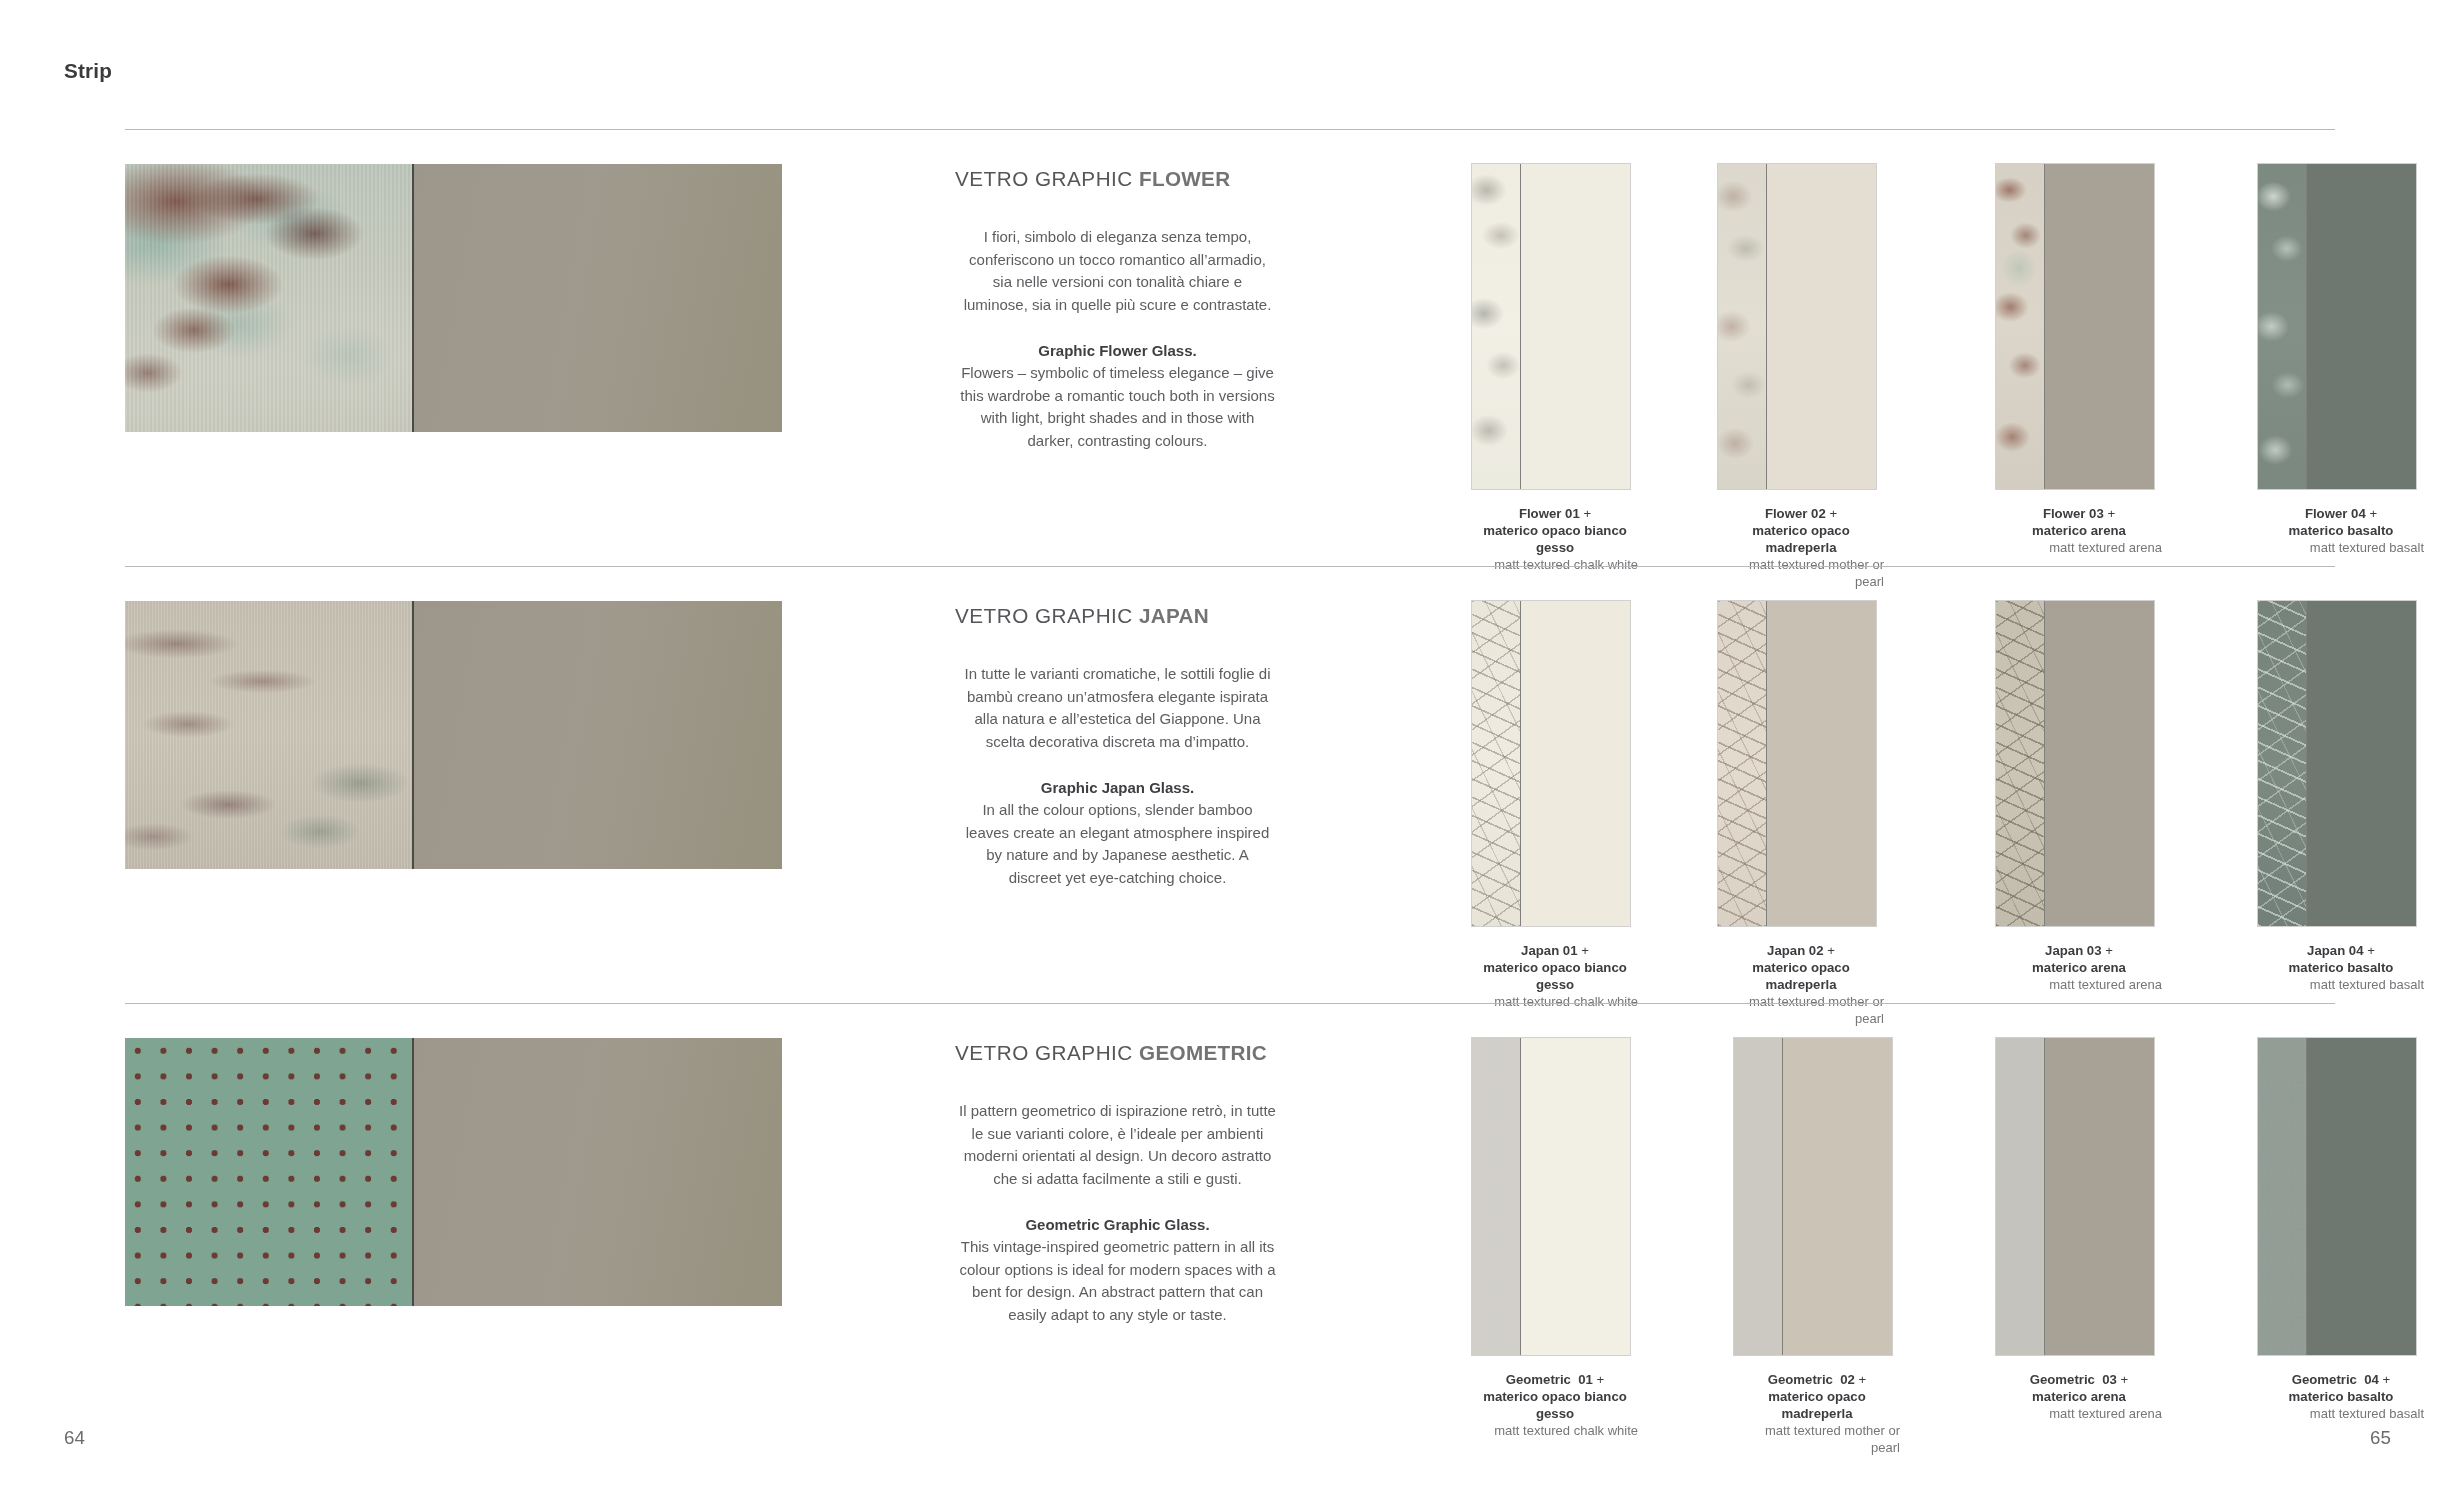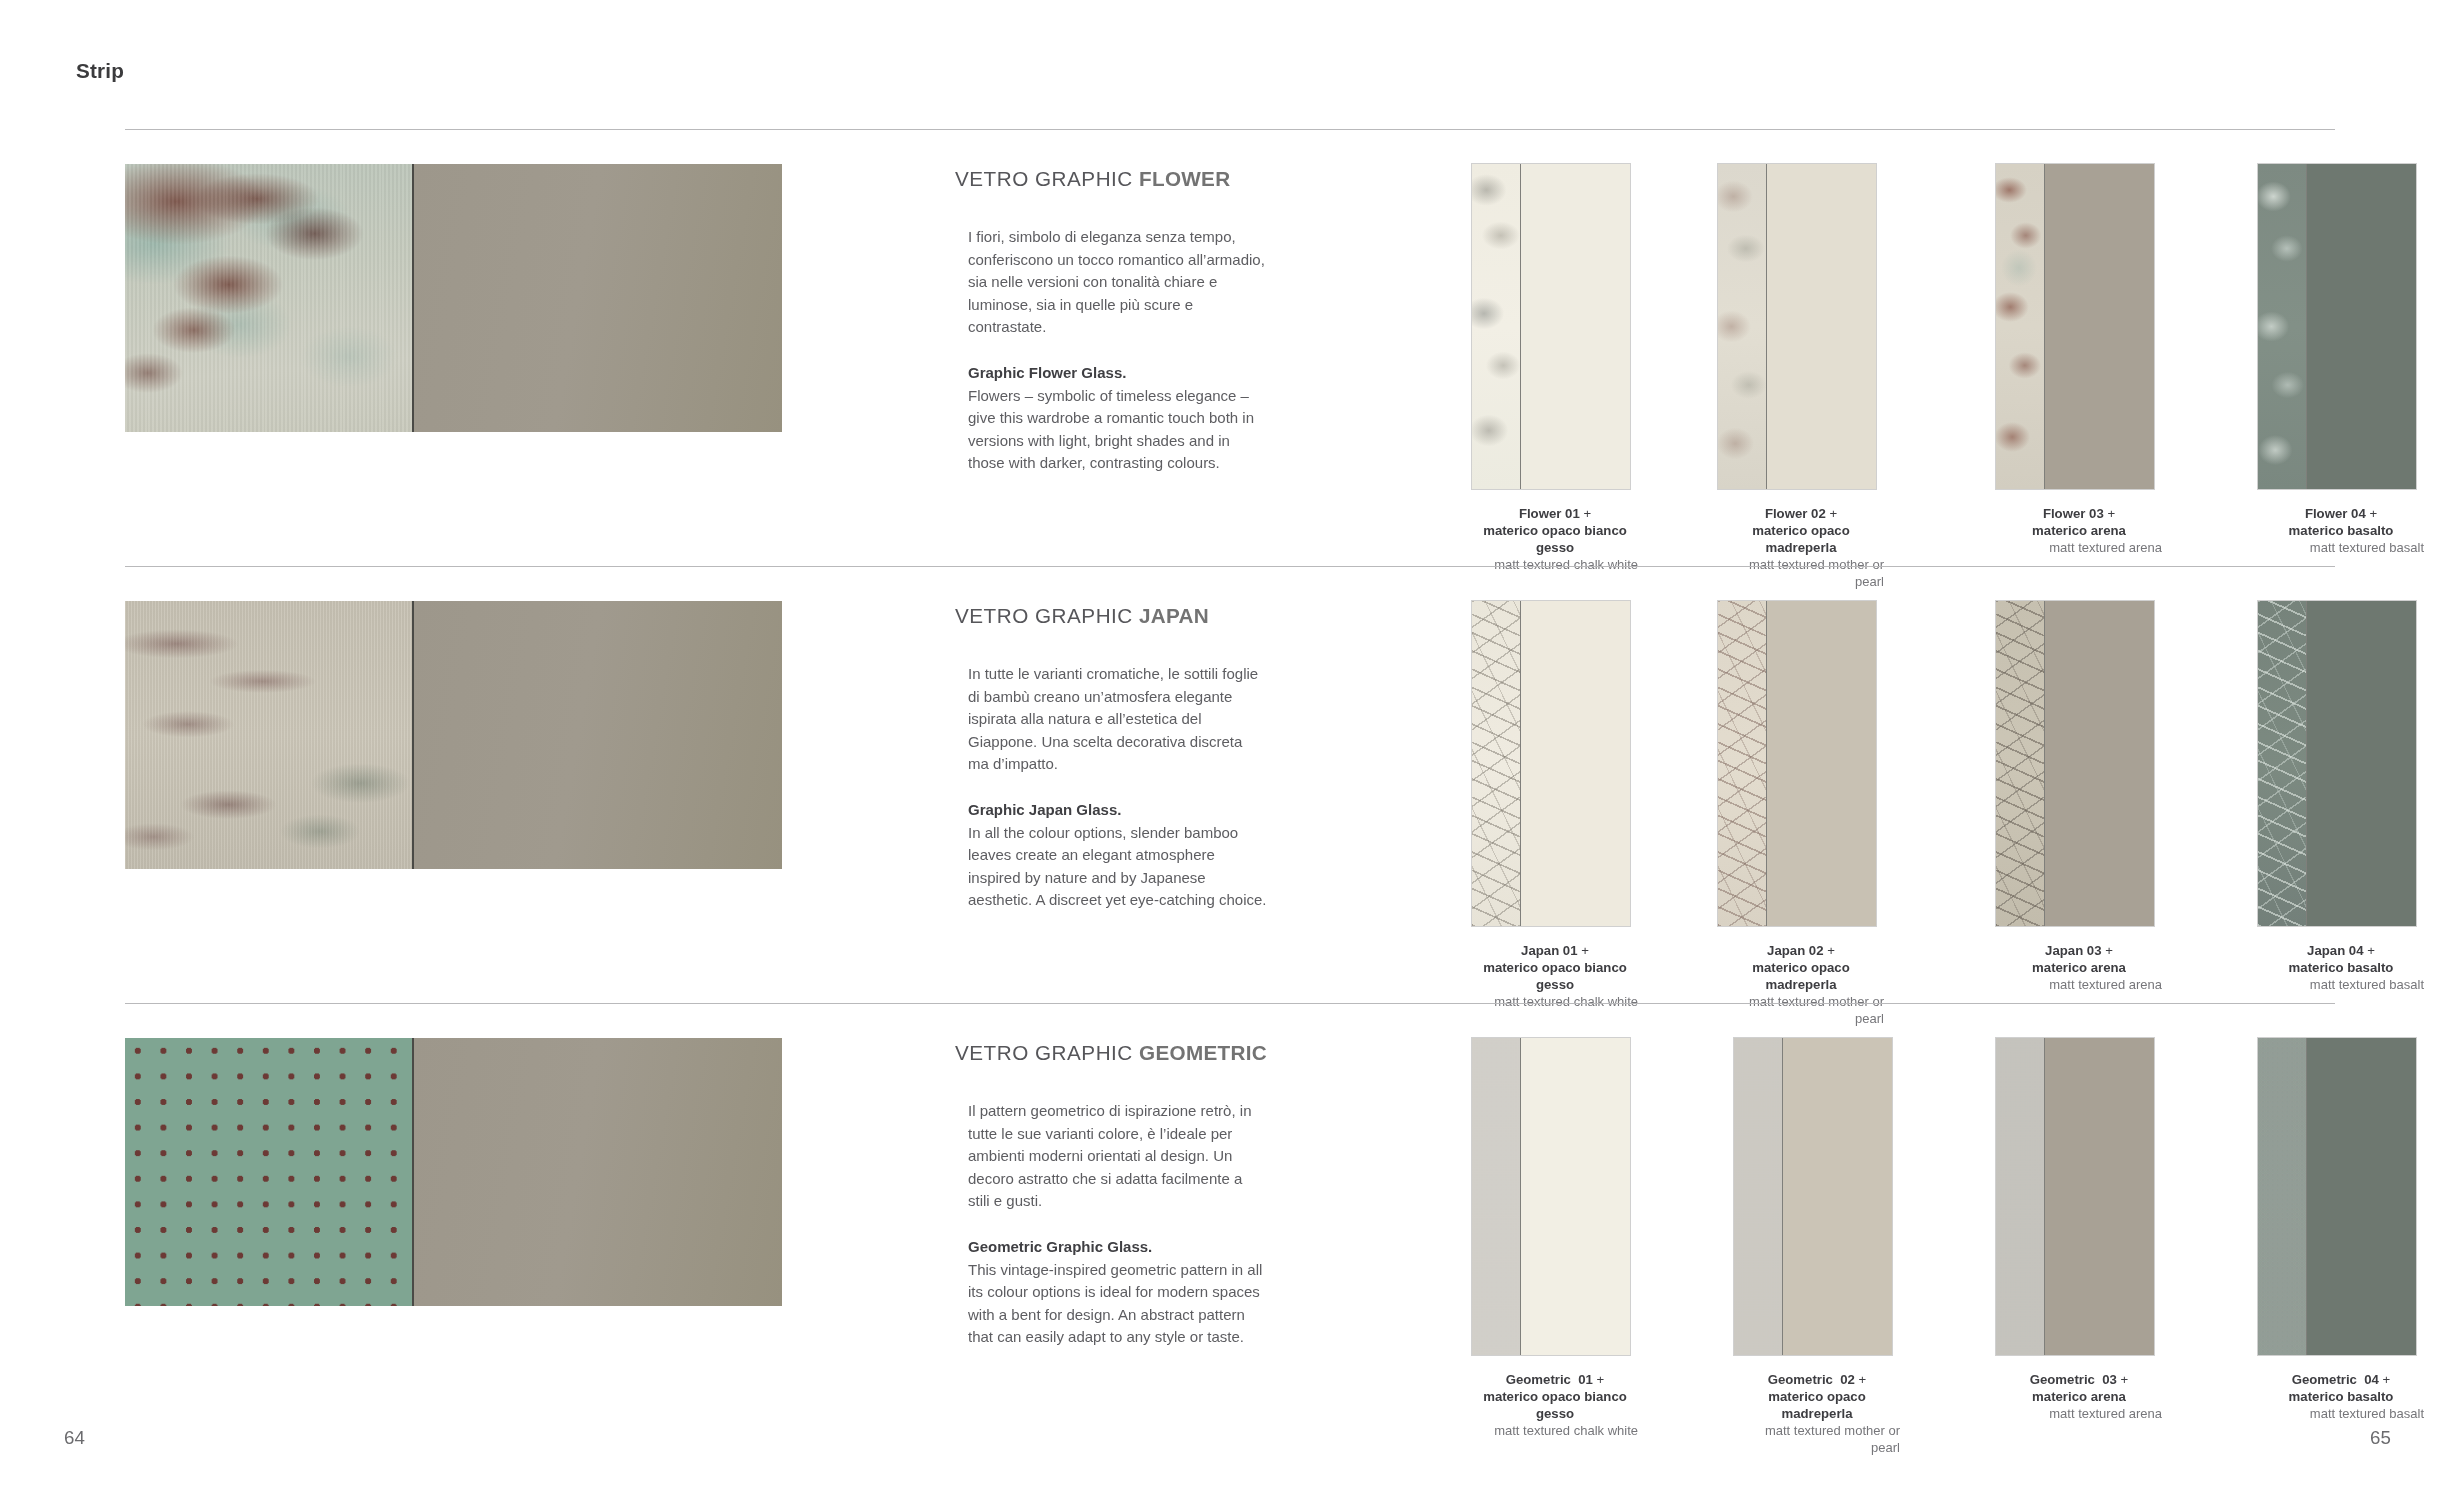--- a/index.html
+++ b/index.html
@@ -7,21 +7,21 @@
     width:2462px;height:1493px;
     background:#ffffff;
     font-family:"Liberation Sans", sans-serif;
     -webkit-font-smoothing:antialiased;
     overflow:hidden;
     position:relative;
   }
 
   
   .page-title{
-    position:absolute; left:76px; top:59px;
+    position:absolute; left:64px; top:59px;
     font-size:20.7px; font-weight:bold; color:#3b3b3d;
     letter-spacing:0.2px;
   }
   .folio{
     position:absolute; top:1427px;
     font-size:18.7px; color:#6b6b6e; font-weight:400;
   }
   .folio.left{ left:64px; }
   .folio.right{ left:2370px; }
 
@@ -102,22 +102,23 @@
   }
 
   
   .copy{ position:absolute; left:830px; width:325px; }
   .copy h3{
     margin:0; font-size:20.7px; font-weight:400; color:#56565a;
     letter-spacing:0.5px;
   }
   .copy h3 b{ font-weight:bold; color:#737373; letter-spacing:0.3px; }
   .copy p{
-    margin:13px; font-size:15px; line-height:22.5px; color:#5d5d61;
+    margin:4px; font-size:15px; line-height:22.5px; color:#5d5d61;
     font-weight:400;
+    text-align:center;
   }
   .copy p.it{ margin-top:35px; }
   .copy p.en{ margin-top:23.6px; }
   .copy p.en b{ color:#3f3f43; font-weight:bold; display:block; }
 
   
   .swatches{ position:absolute; left:1347px; width:863px; }
   .swatch{
     position:absolute; top:0; width:166px;
   }

